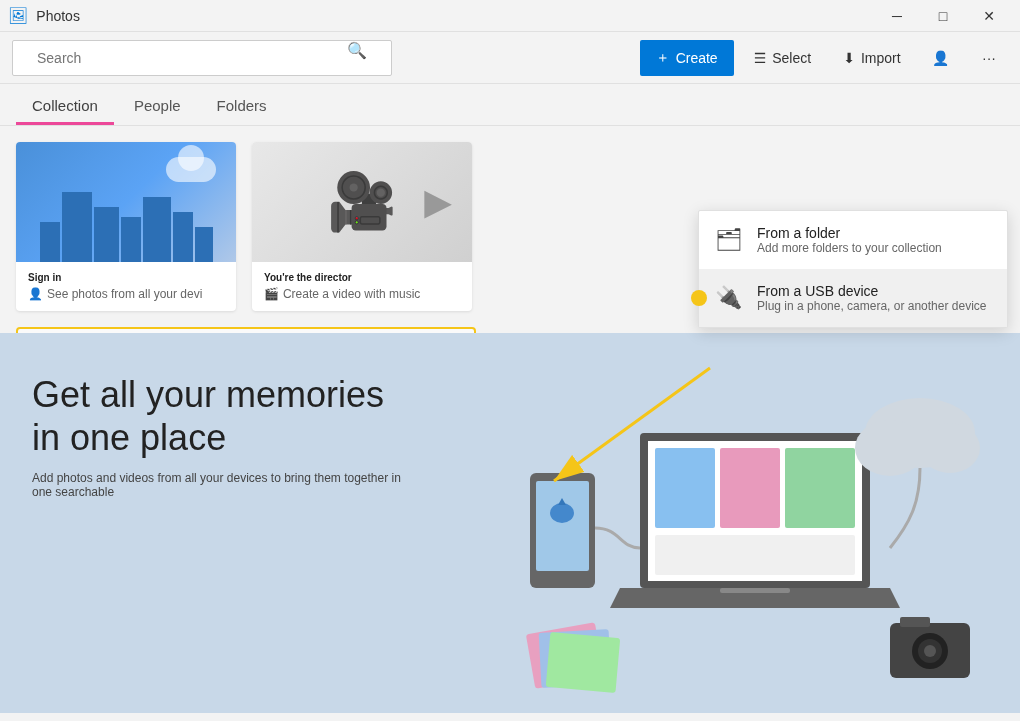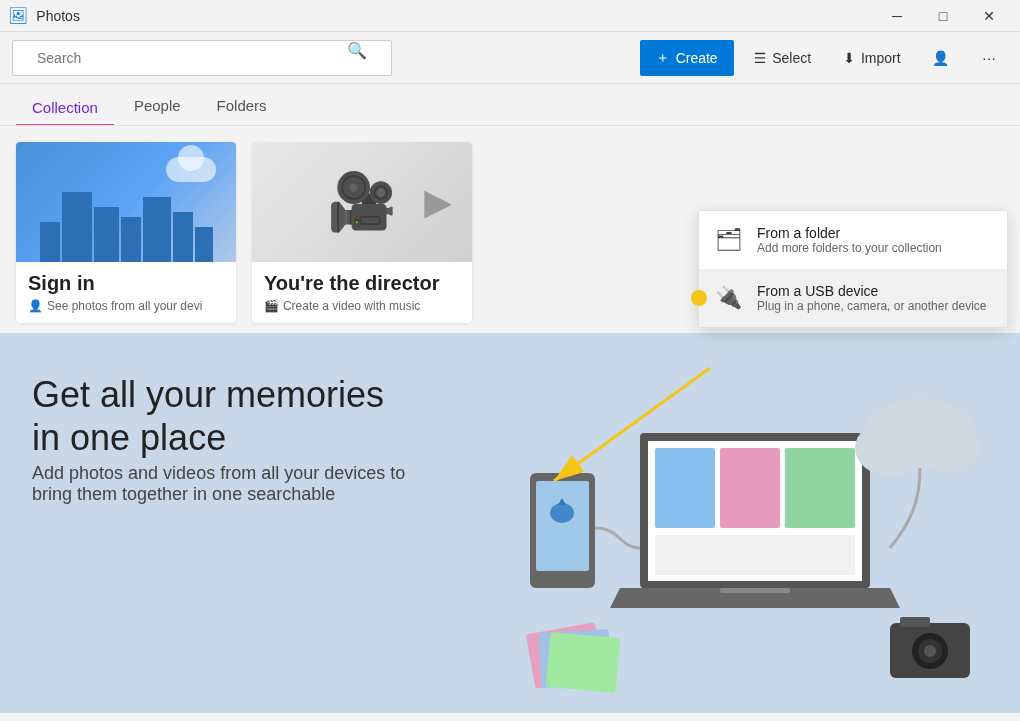--- a/index.html
+++ b/index.html
@@ -112,22 +112,22 @@
     }
     .nav-tab {
       padding: 8px 16px;
       font-size: 15px;
       cursor: pointer;
       color: #555;
       border-bottom: 3px solid transparent;
       margin-right: 4px;
     }
     .nav-tab.active {
-      color: #6d28d9;
-      border-bottom: 1px solid #ec4899;
+      color: #404040;
+      border-bottom: 3px solid #ec4899;
       font-weight: 500;
     }
 
     
     .main-content {
       background: #f3f3f3;
       padding: 16px;
       position: relative;
     }
 
@@ -211,21 +211,21 @@
       top: 50%;
       transform: translateY(-50%);
       font-size: 36px;
       color: #999;
     }
 
     .card-body {
       padding: 10px 12px;
     }
     .card-title {
-      font-size: 20px;
+      font-size: 10px;
       font-weight: 600;
       color: #222;
       margin-bottom: 4px;
     }
     .card-sub {
       font-size: 12px;
       color: #666;
       display: flex;
       align-items: center;
       gap: 4px;
@@ -288,24 +288,24 @@
       overflow: hidden;
     }
     .bottom-text {
       max-width: 380px;
     }
     .bottom-heading {
       font-size: 36px;
       font-weight: 300;
       color: #222;
       line-height: 1.2;
-      margin-bottom: 4px;
+      margin-bottom: 12px;
     }
     .bottom-desc {
-      font-size: 18px;
+      font-size: 12px;
       color: #444;
     }
 
     
     .devices-illustration {
       position: absolute;
       right: 0;
       bottom: 0;
       width: 540px;
       height: 340px;

